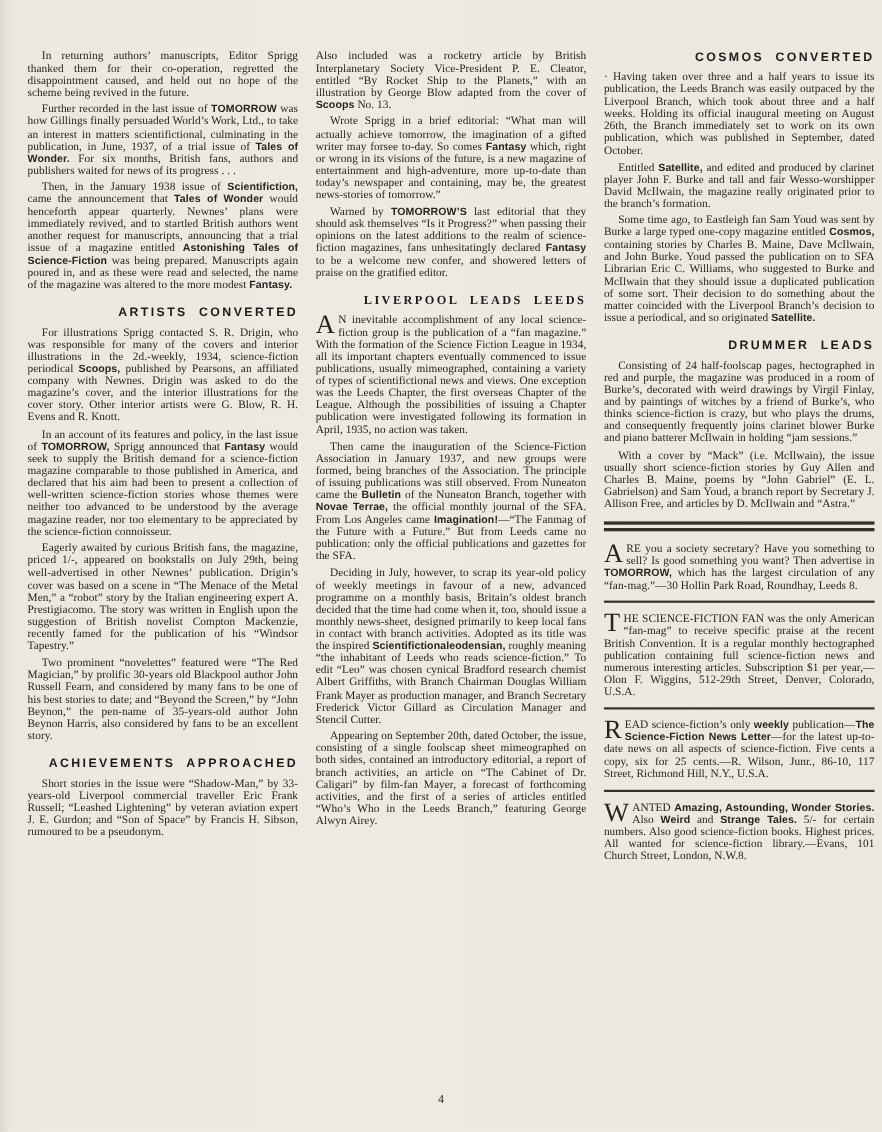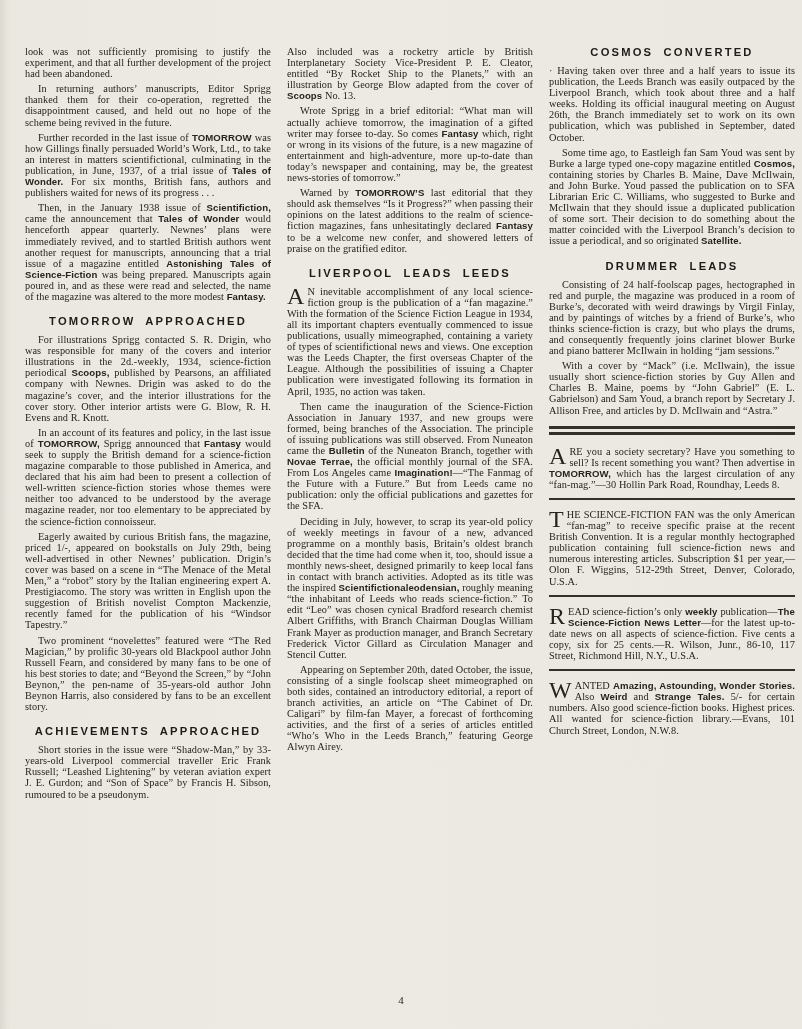--- a/index.html
+++ b/index.html
@@ -30,24 +30,24 @@
   .para.noindent{text-indent:0;}
   .para.has-dropcap{text-indent:0;}
   .col-heading{
     font-family:"Liberation Sans",sans-serif;
     font-weight:bold;
     font-size:11.2px;
     letter-spacing:2.2px;
     word-spacing:5px;
     color:#1e1c18;
     margin:13px 0 6px 0;
-    text-align:center;
+    text-align:right;
     line-height:13px;
   }
-  .col-heading.centered{text-align:center;}
+  .col-heading.centered{font-family:Liberation Serif, serif;}
   .bold-sans{
     font-family:"Liberation Sans",sans-serif;
     font-weight:bold;
     font-size:9.6px;
     letter-spacing:0.1px;
   }
   .dropcap{
     float:left;
     font-family:"Liberation Serif",serif;
     font-size:24px;
@@ -73,51 +73,51 @@
     text-align:center;
     font-size:11px;
     color:#2b2924;
   }
 </style>
 </head>
 <body>
 
 <div class="page">
   <div class="col">
-      <p class="para noindent"><span>look was not sufficiently promising to justify the experiment, and that all further development of the project had been abandoned.</span></p>
       <p class="para"><span>In returning authors’ manuscripts, Editor Sprigg thanked them for their co-operation, regretted the disappointment caused, and held out no hope of the scheme being revived in the future.</span></p>
       <p class="para"><span>Further recorded in the last issue of </span><b class="bold-sans">TOMORROW</b><span> was how Gillings finally persuaded World’s Work, Ltd., to take an interest in matters scientifictional, culminating in the publication, in June, 1937, of a trial issue of </span><b class="bold-sans">Tales of Wonder.</b><span> For six months, British fans, authors and publishers waited for news of its progress . . .</span></p>
       <p class="para"><span>Then, in the January 1938 issue of </span><b class="bold-sans">Scientifiction,</b><span> came the announcement that </span><b class="bold-sans">Tales of Wonder</b><span> would henceforth appear quarterly. Newnes’ plans were immediately revived, and to startled British authors went another request for manuscripts, announcing that a trial issue of a magazine entitled </span><b class="bold-sans">Astonishing Tales of Science-Fiction</b><span> was being prepared. Manuscripts again poured in, and as these were read and selected, the name of the magazine was altered to the more modest </span><b class="bold-sans">Fantasy.</b></p>
-      <h3 class="col-heading">TOMORROW APPROACHED</h3>
+      <h3 class="col-heading">ARTISTS CONVERTED</h3>
       <p class="para"><span>For illustrations Sprigg contacted S. R. Drigin, who was responsible for many of the covers and interior illustrations in the 2d.-weekly, 1934, science-fiction periodical </span><b class="bold-sans">Scoops,</b><span> published by Pearsons, an affiliated company with Newnes.  Drigin was asked to do the magazine’s cover, and the interior illustrations for the cover story. Other interior artists were G. Blow, R. H. Evens and R. Knott.</span></p>
       <p class="para"><span>In an account of its features and policy, in the last issue of </span><b class="bold-sans">TOMORROW,</b><span> Sprigg announced that </span><b class="bold-sans">Fantasy</b><span> would seek to supply the British demand for a science-fiction magazine comparable to those published in America, and declared that his aim had been to present a collection of well-written science-fiction stories whose themes were neither too advanced to be understood by the average magazine reader, nor too elementary to be appreciated by the science-fiction connoisseur.</span></p>
       <p class="para"><span>Eagerly awaited by curious British fans, the magazine, priced 1/-, appeared on bookstalls on July 29th, being well-advertised in other Newnes’ publication. Drigin’s cover was based on a scene in “The Menace of the Metal Men,” a “robot” story by the Italian engineering expert A. Prestigiacomo.  The story was written in English upon the suggestion of British novelist Compton Mackenzie, recently famed for the publication of his “Windsor Tapestry.”</span></p>
       <p class="para"><span>Two prominent “novelettes” featured were “The Red Magician,” by prolific 30-years old Blackpool author John Russell Fearn, and considered by many fans to be one of his best stories to date; and “Beyond the Screen,” by “John Beynon,” the pen-name of 35-years-old author John Beynon Harris, also considered by fans to be an excellent story.</span></p>
       <h3 class="col-heading">ACHIEVEMENTS APPROACHED</h3>
       <p class="para"><span>Short stories in the issue were “Shadow-Man,” by 33-years-old Liverpool commercial traveller Eric Frank Russell; “Leashed Lightening” by veteran aviation expert J. E. Gurdon; and “Son of Space” by Francis H. Sibson, rumoured to be a pseudonym.</span></p>
     </div>
   <div class="col">
       <p class="para noindent"><span>Also included was a rocketry article by British Interplanetary Society Vice-President P. E. Cleator, entitled “By Rocket Ship to the Planets,” with an illustration by George Blow adapted from the cover of </span><b class="bold-sans">Scoops</b><span> No. 13.</span></p>
       <p class="para"><span>Wrote Sprigg in a brief editorial: “What man will actually achieve tomorrow, the imagination of a gifted writer may forsee to-day.  So comes </span><b class="bold-sans">Fantasy</b><span> which, right or wrong in its visions of the future, is a new magazine of entertainment and high-adventure, more up-to-date than today’s newspaper and containing, may be, the greatest news-stories of tomorrow.”</span></p>
       <p class="para"><span>Warned by </span><b class="bold-sans">TOMORROW’S</b><span> last editorial that they should ask themselves “Is it Progress?” when passing their opinions on the latest additions to the realm of science-fiction magazines, fans unhesitatingly declared </span><b class="bold-sans">Fantasy</b><span> to be a welcome new confer, and showered letters of praise on the gratified editor.</span></p>
       <h3 class="col-heading centered">LIVERPOOL LEADS LEEDS</h3>
       <p class="para has-dropcap"><span class="dropcap">A</span><span>N inevitable accomplishment of any local science-fiction group is the publication of a “fan magazine.”  With the formation of the Science Fiction League in 1934, all its important chapters eventually commenced to issue publications, usually mimeographed, containing a variety of types of scientifictional news and views.  One exception was the Leeds Chapter, the first overseas Chapter of the League.  Although the possibilities of issuing a Chapter publication were investigated following its formation in April, 1935, no action was taken.</span></p>
       <p class="para"><span>Then came the inauguration of the Science-Fiction Association in January 1937, and new groups were formed, being branches of the Association. The principle of issuing publications was still observed. From Nuneaton came the </span><b class="bold-sans">Bulletin</b><span> of the Nuneaton Branch, together with </span><b class="bold-sans">Novae Terrae,</b><span> the official monthly journal of the SFA.  From Los Angeles came </span><b class="bold-sans">Imagination!</b><span>—“The Fanmag of the Future with a Future.”  But from Leeds came no publication: only the official publications and gazettes for the SFA.</span></p>
       <p class="para"><span>Deciding in July, however, to scrap its year-old policy of weekly meetings in favour of a new, advanced programme on a monthly basis, Britain’s oldest branch decided that the time had come when it, too, should issue a monthly news-sheet, designed primarily to keep local fans in contact with branch activities.  Adopted as its title was the inspired </span><b class="bold-sans">Scientifictionaleodensian,</b><span> roughly meaning “the inhabitant of Leeds who reads science-fiction.” To edit “Leo” was chosen cynical Bradford research chemist Albert Griffiths, with Branch Chairman Douglas William Frank Mayer as production manager, and Branch Secretary Frederick Victor Gillard as Circulation Manager and Stencil Cutter.</span></p>
       <p class="para"><span>Appearing on September 20th, dated October, the issue, consisting of a single foolscap sheet mimeographed on both sides, contained an introductory editorial, a report of branch activities, an article on “The Cabinet of Dr. Caligari” by film-fan Mayer, a forecast of forthcoming activities, and the first of a series of articles entitled “Who’s Who in the Leeds Branch,” featuring George Alwyn Airey.</span></p>
     </div>
   <div class="col">
       <h3 class="col-heading">COSMOS CONVERTED</h3>
       <p class="para noindent"><span>· Having taken over three and a half years to issue its publication, the Leeds Branch was easily outpaced by the Liverpool Branch, which took about three and a half weeks. Holding its official inaugural meeting on August 26th, the Branch immediately set to work on its own publication, which was published in September, dated October.</span></p>
+      <p class="para"><span>Entitled </span><b class="bold-sans">Satellite,</b><span> and edited and produced by clarinet player John F. Burke and tall and fair Wesso-worshipper David McIlwain, the magazine really originated prior to the branch’s formation.</span></p>
       <p class="para"><span>Some time ago, to Eastleigh fan Sam Youd was sent by Burke a large typed one-copy magazine entitled </span><b class="bold-sans">Cosmos,</b><span> containing stories by Charles B. Maine, Dave McIlwain, and John Burke.  Youd passed the publication on to SFA Librarian Eric C. Williams, who suggested to Burke and McIlwain that they should issue a duplicated publication of some sort.  Their decision to do something about the matter coincided with the Liverpool Branch’s decision to issue a  periodical, and so originated  </span><b class="bold-sans">Satellite.</b></p>
       <h3 class="col-heading">DRUMMER LEADS</h3>
       <p class="para"><span>Consisting of 24 half-foolscap pages, hectographed in red and purple, the magazine was produced in a room of Burke’s, decorated with weird drawings by Virgil Finlay, and by paintings of witches by a friend of Burke’s, who thinks science-fiction is crazy, but who plays the drums, and consequently frequently joins clarinet blower Burke and piano batterer McIlwain in holding “jam sessions.”</span></p>
       <p class="para"><span>With a cover by “Mack” (i.e. McIlwain), the issue usually short science-fiction stories by Guy Allen and Charles B. Maine, poems by “John Gabriel” (E. L. Gabrielson) and Sam Youd, a branch report by Secretary J. Allison Free, and articles by D. McIlwain and “Astra.”</span></p>
       <div class="ad-rule double"></div>
-      <p class="para has-dropcap"><span class="dropcap">A</span><span>RE you a society secretary? Have you something to sell? Is recent something you want?  Then advertise in </span><b class="bold-sans">TOMORROW,</b><span> which has the largest circulation of any “fan-mag.”—30 Hollin Park Road, Roundhay, Leeds 8.</span></p>
+      <p class="para has-dropcap"><span class="dropcap">A</span><span>RE you a society secretary? Have you something to sell? Is good something you want?  Then advertise in </span><b class="bold-sans">TOMORROW,</b><span> which has the largest circulation of any “fan-mag.”—30 Hollin Park Road, Roundhay, Leeds 8.</span></p>
       <div class="ad-rule"></div>
       <p class="para has-dropcap"><span class="dropcap">T</span><span>HE SCIENCE-FICTION FAN was the only American “fan-mag” to receive specific praise at the recent British Convention.  It is a regular monthly hectographed publication containing full science-fiction news and numerous interesting articles.  Subscription $1 per year,—Olon F. Wiggins, 512-29th Street, Denver, Colorado, U.S.A.</span></p>
       <div class="ad-rule"></div>
       <p class="para has-dropcap"><span class="dropcap">R</span><span>EAD science-fiction’s only </span><b class="bold-sans">weekly</b><span> publication—</span><b class="bold-sans">The Science-Fiction News Letter</b><span>—for the latest up-to-date news on all aspects of science-fiction. Five cents a copy, six for 25 cents.—R. Wilson, Junr., 86-10, 117 Street, Richmond Hill, N.Y., U.S.A.</span></p>
       <div class="ad-rule"></div>
       <p class="para has-dropcap"><span class="dropcap">W</span><span>ANTED </span><b class="bold-sans">Amazing, Astounding, Wonder Stories.</b><span> Also </span><b class="bold-sans">Weird</b><span> and </span><b class="bold-sans">Strange Tales.</b><span>  5/- for certain numbers.  Also good science-fiction books.  Highest prices.  All wanted for science-fiction library.—Evans, 101 Church Street, London, N.W.8.</span></p>
     </div>
 </div>
 
 <div class="page-number">4</div>

